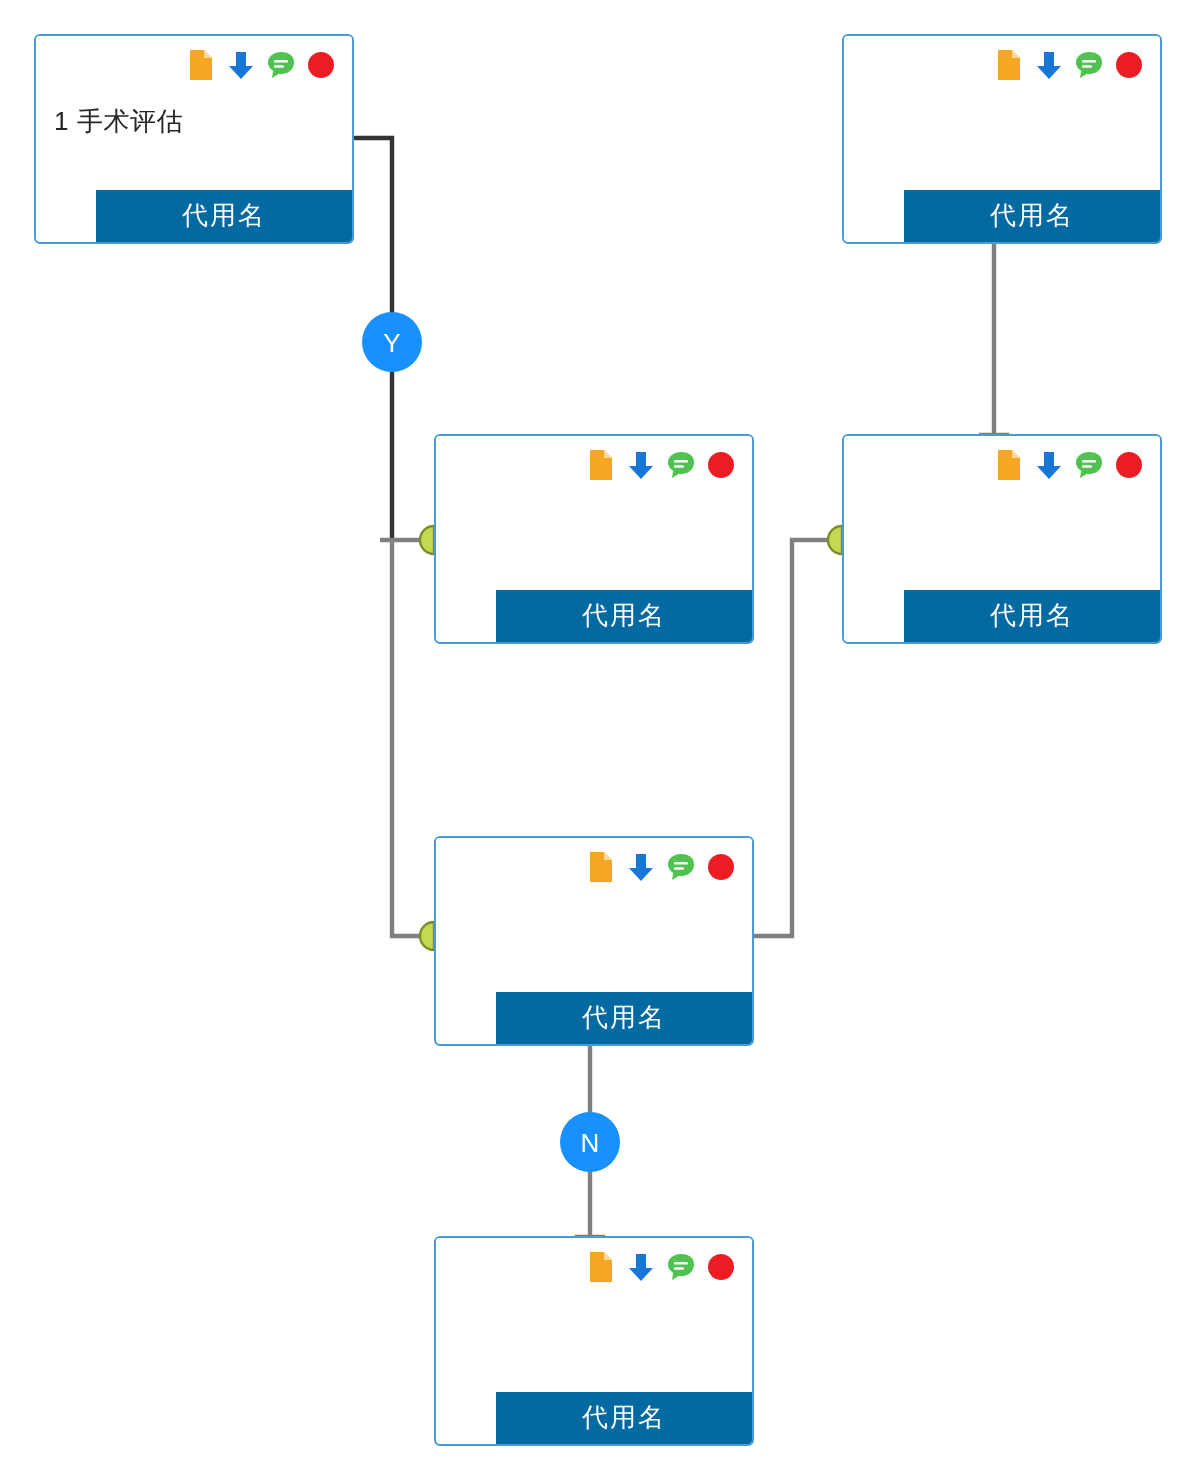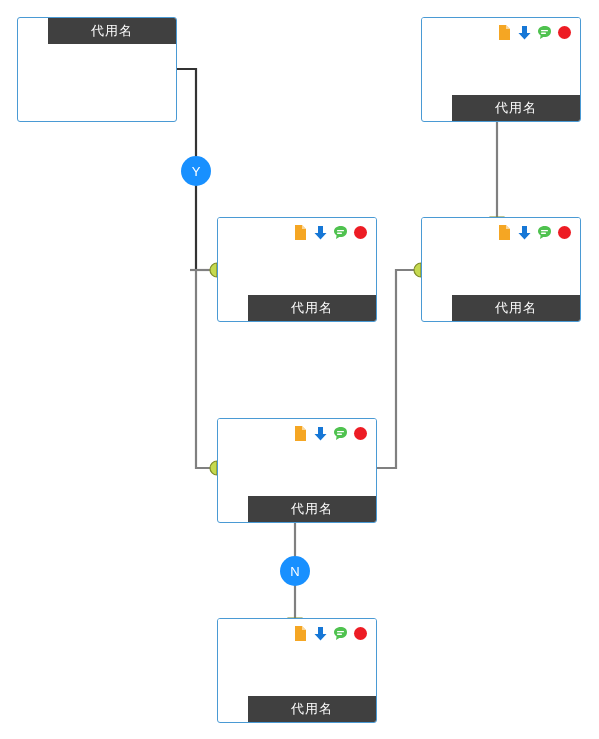--- a/index.html
+++ b/index.html
@@ -59,21 +59,21 @@
     left: 9px;
     top: 34px;
     font-size: 13px;
     color: #262626;
     white-space: nowrap;
     letter-spacing: 0.3px;
   }
   .node-footer {
     flex: 0 0 auto;
     height: 26px;
-    background: #404040;
+    background: #0369a1;
     color: #ffffff;
     font-size: 13px;
     display: flex;
     align-items: center;
     justify-content: center;
     letter-spacing: 1px;
     margin-left: 30px;
   }
   .badge {
     position: absolute;
@@ -125,20 +125,48 @@
     </g>
     <g>
       <path d="M 490,217 A 7,7 0 0 0 504,217 Z" fill="#c5d94f" stroke="#7f8c2a" stroke-width="1.2"></path>
     </g>
     <g>
       <path d="M 288,618 A 7,7 0 0 0 302,618 Z" fill="#c5d94f" stroke="#7f8c2a" stroke-width="1.2"></path>
     </g>
   </svg>
 
   <div class="node" style="left:17px; top:17px; width:160px; height:105px;">
+    <div class="node-body">
+      <div class="icon-row">
+        <span class="icon">
+          <svg viewBox="0 0 17 17" width="17" height="17">
+              <path d="M3 1h7l4 4v11H3z" fill="#f5a623"></path>
+              <path d="M10 1l4 4h-4z" fill="#fff" opacity="0.55"></path>
+            </svg>
+        </span>
+        <span class="icon">
+          <svg viewBox="0 0 17 17" width="17" height="17">
+              <path d="M6 2h5v7h3.5L8.5 15.5L2.5 9H6z" fill="#1677d6"></path>
+            </svg>
+        </span>
+        <span class="icon">
+          <svg viewBox="0 0 17 17" width="17" height="17">
+              <path d="M8.5 2C4.9 2 2 4.3 2 7.2c0 1.7 1 3.2 2.6 4.2L4 15l3.3-2c.4.05.8.08 1.2.08c3.6 0 6.5-2.3 6.5-5.9S12.1 2 8.5 2z" fill="#4fc24f"></path>
+              <rect x="5" y="6" width="7" height="1.3" rx="0.6" fill="#fff"></rect>
+              <rect x="5" y="8.6" width="5" height="1.3" rx="0.6" fill="#fff"></rect>
+            </svg>
+        </span>
+        <span class="icon">
+          <svg viewBox="0 0 17 17" width="17" height="17">
+              <circle cx="8.5" cy="8.5" r="6.5" fill="#ed1c24"></circle>
+            </svg>
+        </span>
+      </div>
+      <div class="node-label">1 手术评估</div>
+    </div>
     <div class="node-footer">代用名</div>
   </div>
 
   <div class="node" style="left:421px; top:17px; width:160px; height:105px;">
     <div class="node-body">
       <div class="icon-row">
         <span class="icon">
           <svg viewBox="0 0 17 17" width="17" height="17">
               <path d="M3 1h7l4 4v11H3z" fill="#f5a623"></path>
               <path d="M10 1l4 4h-4z" fill="#fff" opacity="0.55"></path>

